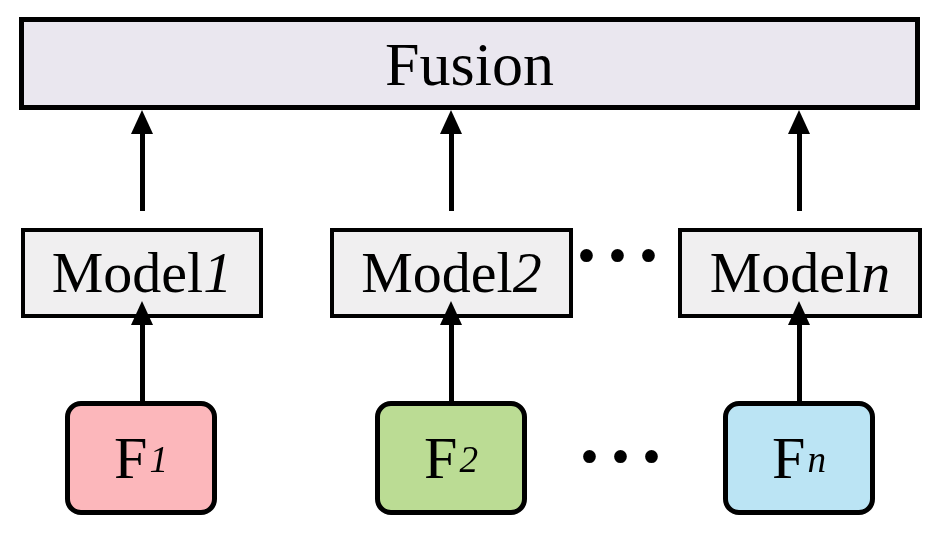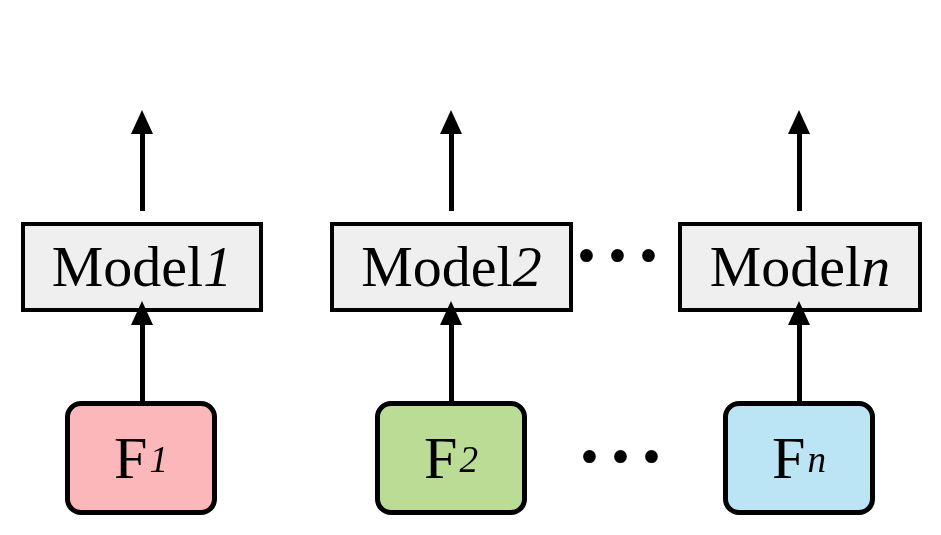--- a/index.html
+++ b/index.html
@@ -20,21 +20,21 @@
     justify-content: center;
     border: 4px solid #000000;
     background: #f0eff0;
   }
   .fusion-box {
     left: 19px; top: 17px; width: 901px; height: 93px;
     border-width: 5px;
     font-size: 62px;
   }
   .model-box {
-    top: 222px; height: 90px;
+    top: 228px; height: 90px;
     font-size: 58px;
   }
   .model1 { left: 21px;  width: 242px; }
   .model2 { left: 330px; width: 243px; }
   .modeln { left: 678px; width: 244px; }
   .feat-box {
     top: 401px; height: 114px; width: 152px;
     border-width: 5px;
     border-radius: 16px;
     font-size: 60px;
@@ -88,20 +88,23 @@
     color: #000000;
   }
   .dots-models { left: 588px; top: 237px; }
   .dots-feats  { left: 591px; top: 438px; }
 </style>
 </head>
 <body>
 
 <div class="canvas">
 
+  <div class="box fusion-box" style="background: rgb(234, 231, 239);">
+    <span class="label">Fusion</span>
+  </div>
 
   <div class="arrow arrow-r1 ar-c1">
     <div class="head"></div>
     <div class="stem"></div>
   </div>
   <div class="arrow arrow-r1 ar-c2">
     <div class="head"></div>
     <div class="stem"></div>
   </div>
   <div class="arrow arrow-r1 ar-c3">

